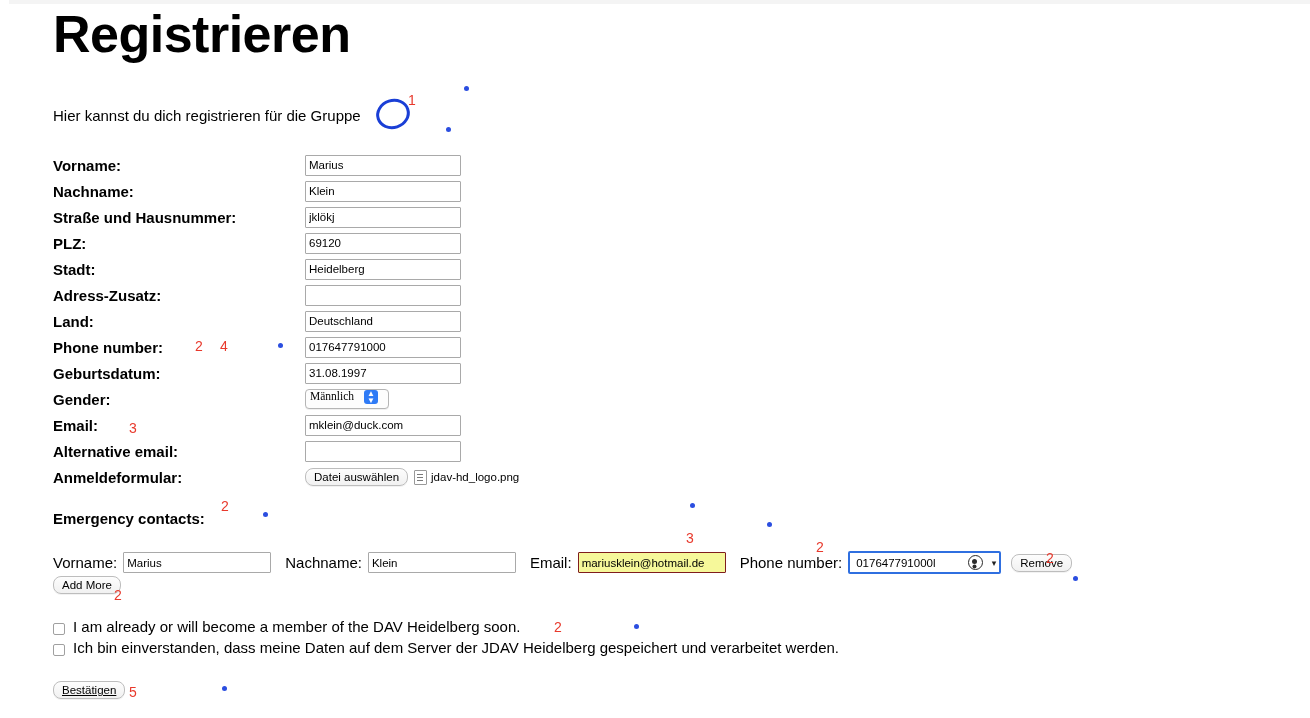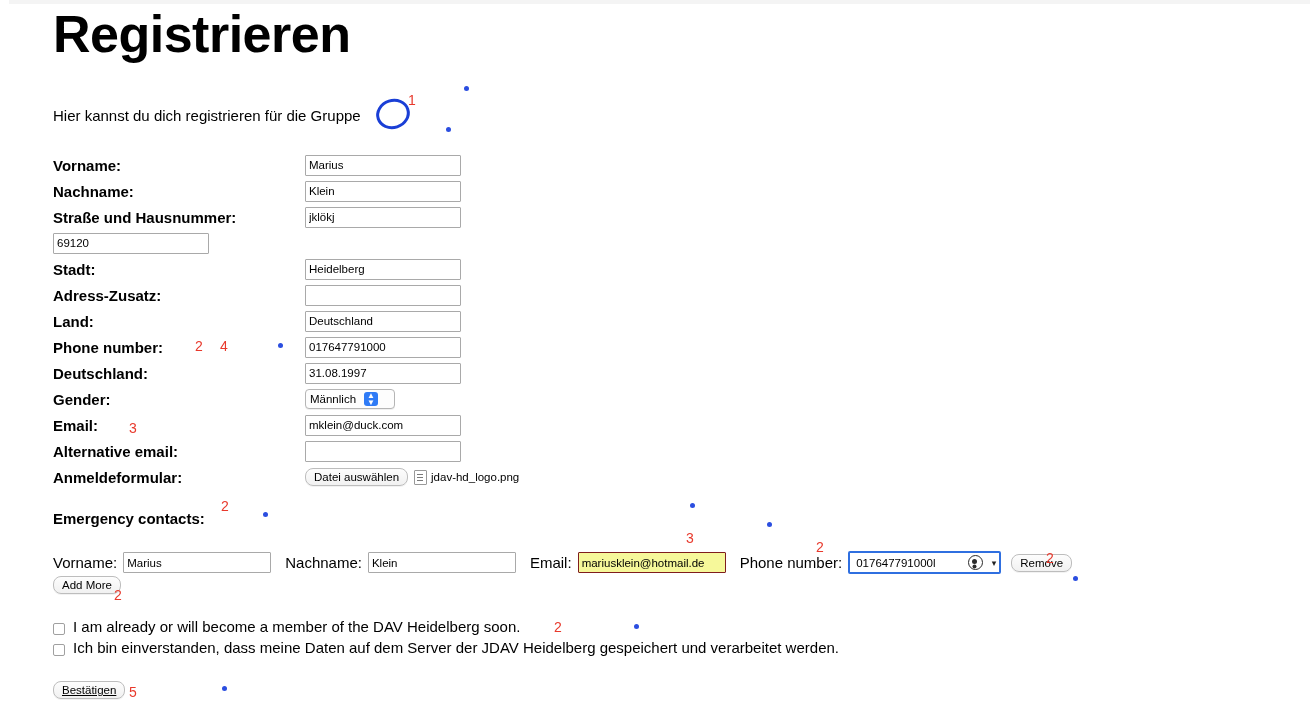--- a/index.html
+++ b/index.html
@@ -61,30 +61,30 @@
     background: #ffffff;
     font-family: "Liberation Sans", sans-serif;
     font-size: 11.5px;
     padding: 1px 3px;
     box-sizing: content-box;
     border-radius: 1px;
     color: #000;
   }
   .select-wrap {
     display: flex;
-    align-items: center;
     border: 1px solid #b5b5b5;
     border-radius: 4px;
     background: #fdfdfd;
     height: 18px;
-    padding: 0 16px 0 4px;
+    padding: 0 10px 0 4px;
     font-size: 11.5px;
     box-shadow: 0 1px 0 rgba(0,0,0,0.06);
     width: 68px;
     justify-content: space-between;
+    font-family: Liberation Serif, serif;
   }
   .select-arrow {
     width: 14px;
     height: 14px;
     border-radius: 3px;
     background: #2f7bf6;
     color: #fff;
     font-size: 8px;
     line-height: 7px;
     display: flex;
@@ -292,20 +292,21 @@
       <div class="flabel">Nachname:</div>
       <input class="finput" type="text" value="Klein" style="">
     </div>
 
     <div class="frow">
       <div class="flabel">Straße und Hausnummer:</div>
       <input class="finput" type="text" value="jklökj" style="">
     </div>
 
     <div class="frow">
+      <div class="flabel">PLZ:</div>
       <input class="finput" type="text" value="69120" style="">
     </div>
 
     <div class="frow">
       <div class="flabel">Stadt:</div>
       <input class="finput" type="text" value="Heidelberg" style="">
     </div>
 
     <div class="frow">
       <div class="flabel">Adress-Zusatz:</div>
@@ -316,21 +317,21 @@
       <div class="flabel">Land:</div>
       <input class="finput" type="text" value="Deutschland" style="">
     </div>
 
     <div class="frow">
       <div class="flabel">Phone number:</div>
       <input class="finput" type="text" value="017647791000" style="">
     </div>
 
     <div class="frow">
-      <div class="flabel">Deutschland:</div>
+      <div class="flabel">Geburtsdatum:</div>
       <input class="finput" type="text" value="31.08.1997" style="">
     </div>
 
     <div class="frow">
       <div class="flabel">Gender:</div>
       <div class="select-wrap">
         <span>Männlich</span>
         <span class="select-arrow">▲<span style="display:block">▼</span></span>
       </div>
     </div>

